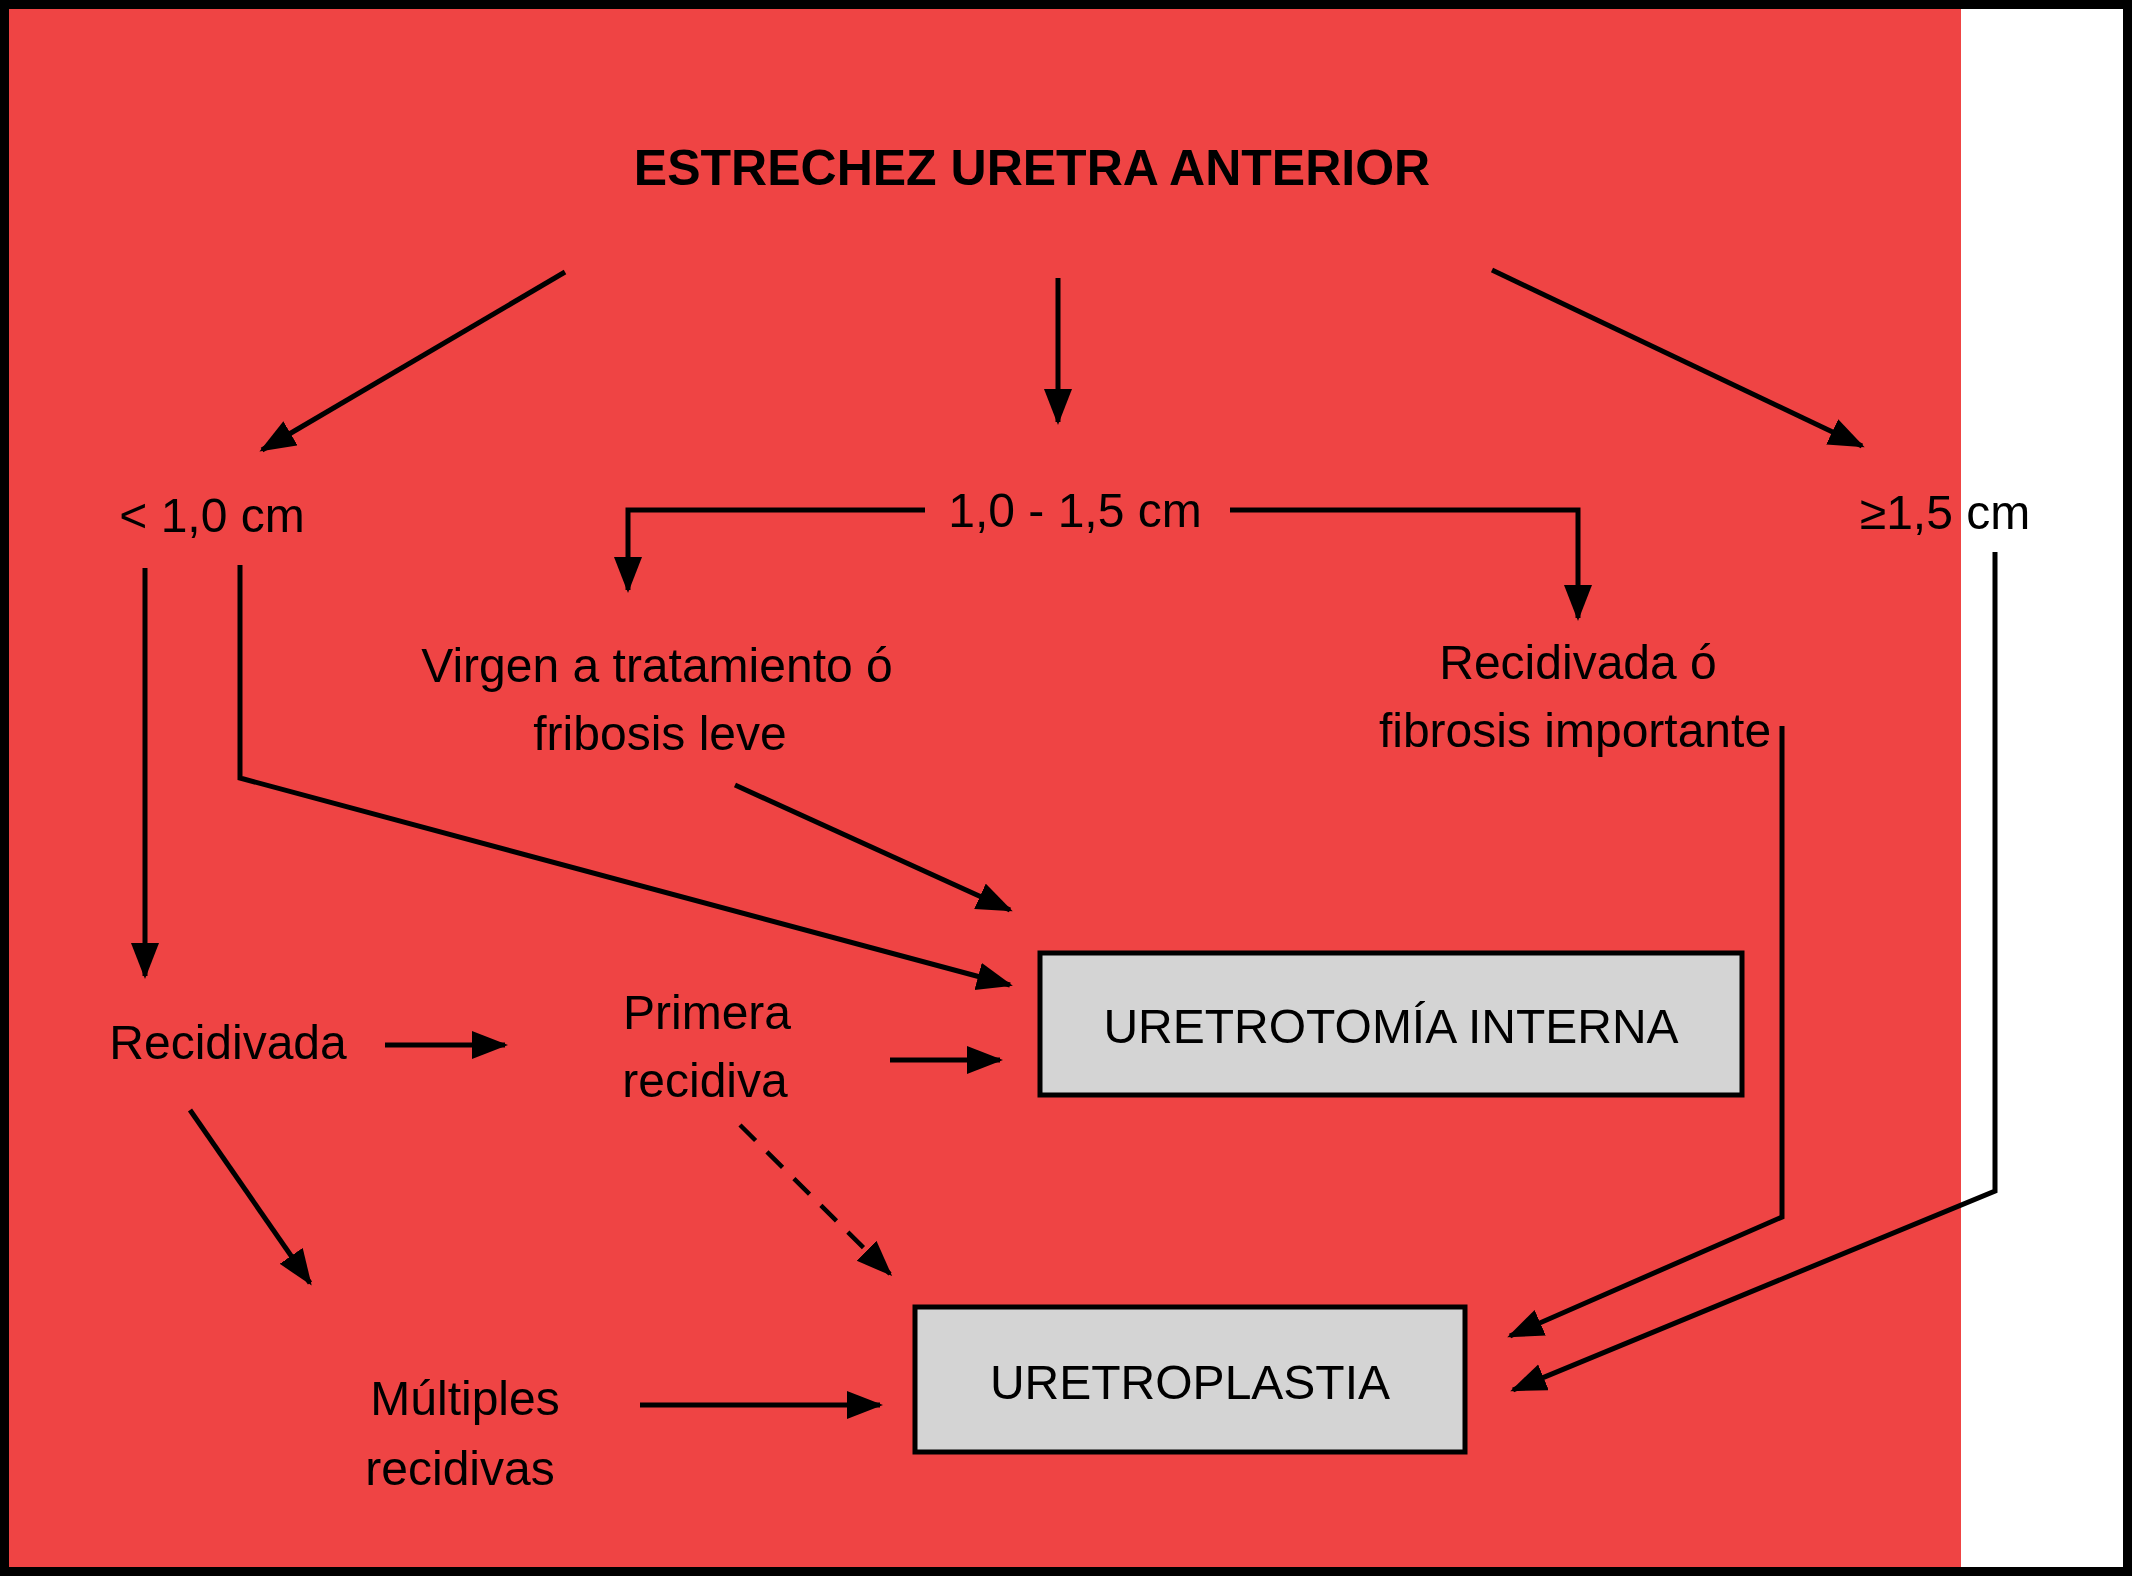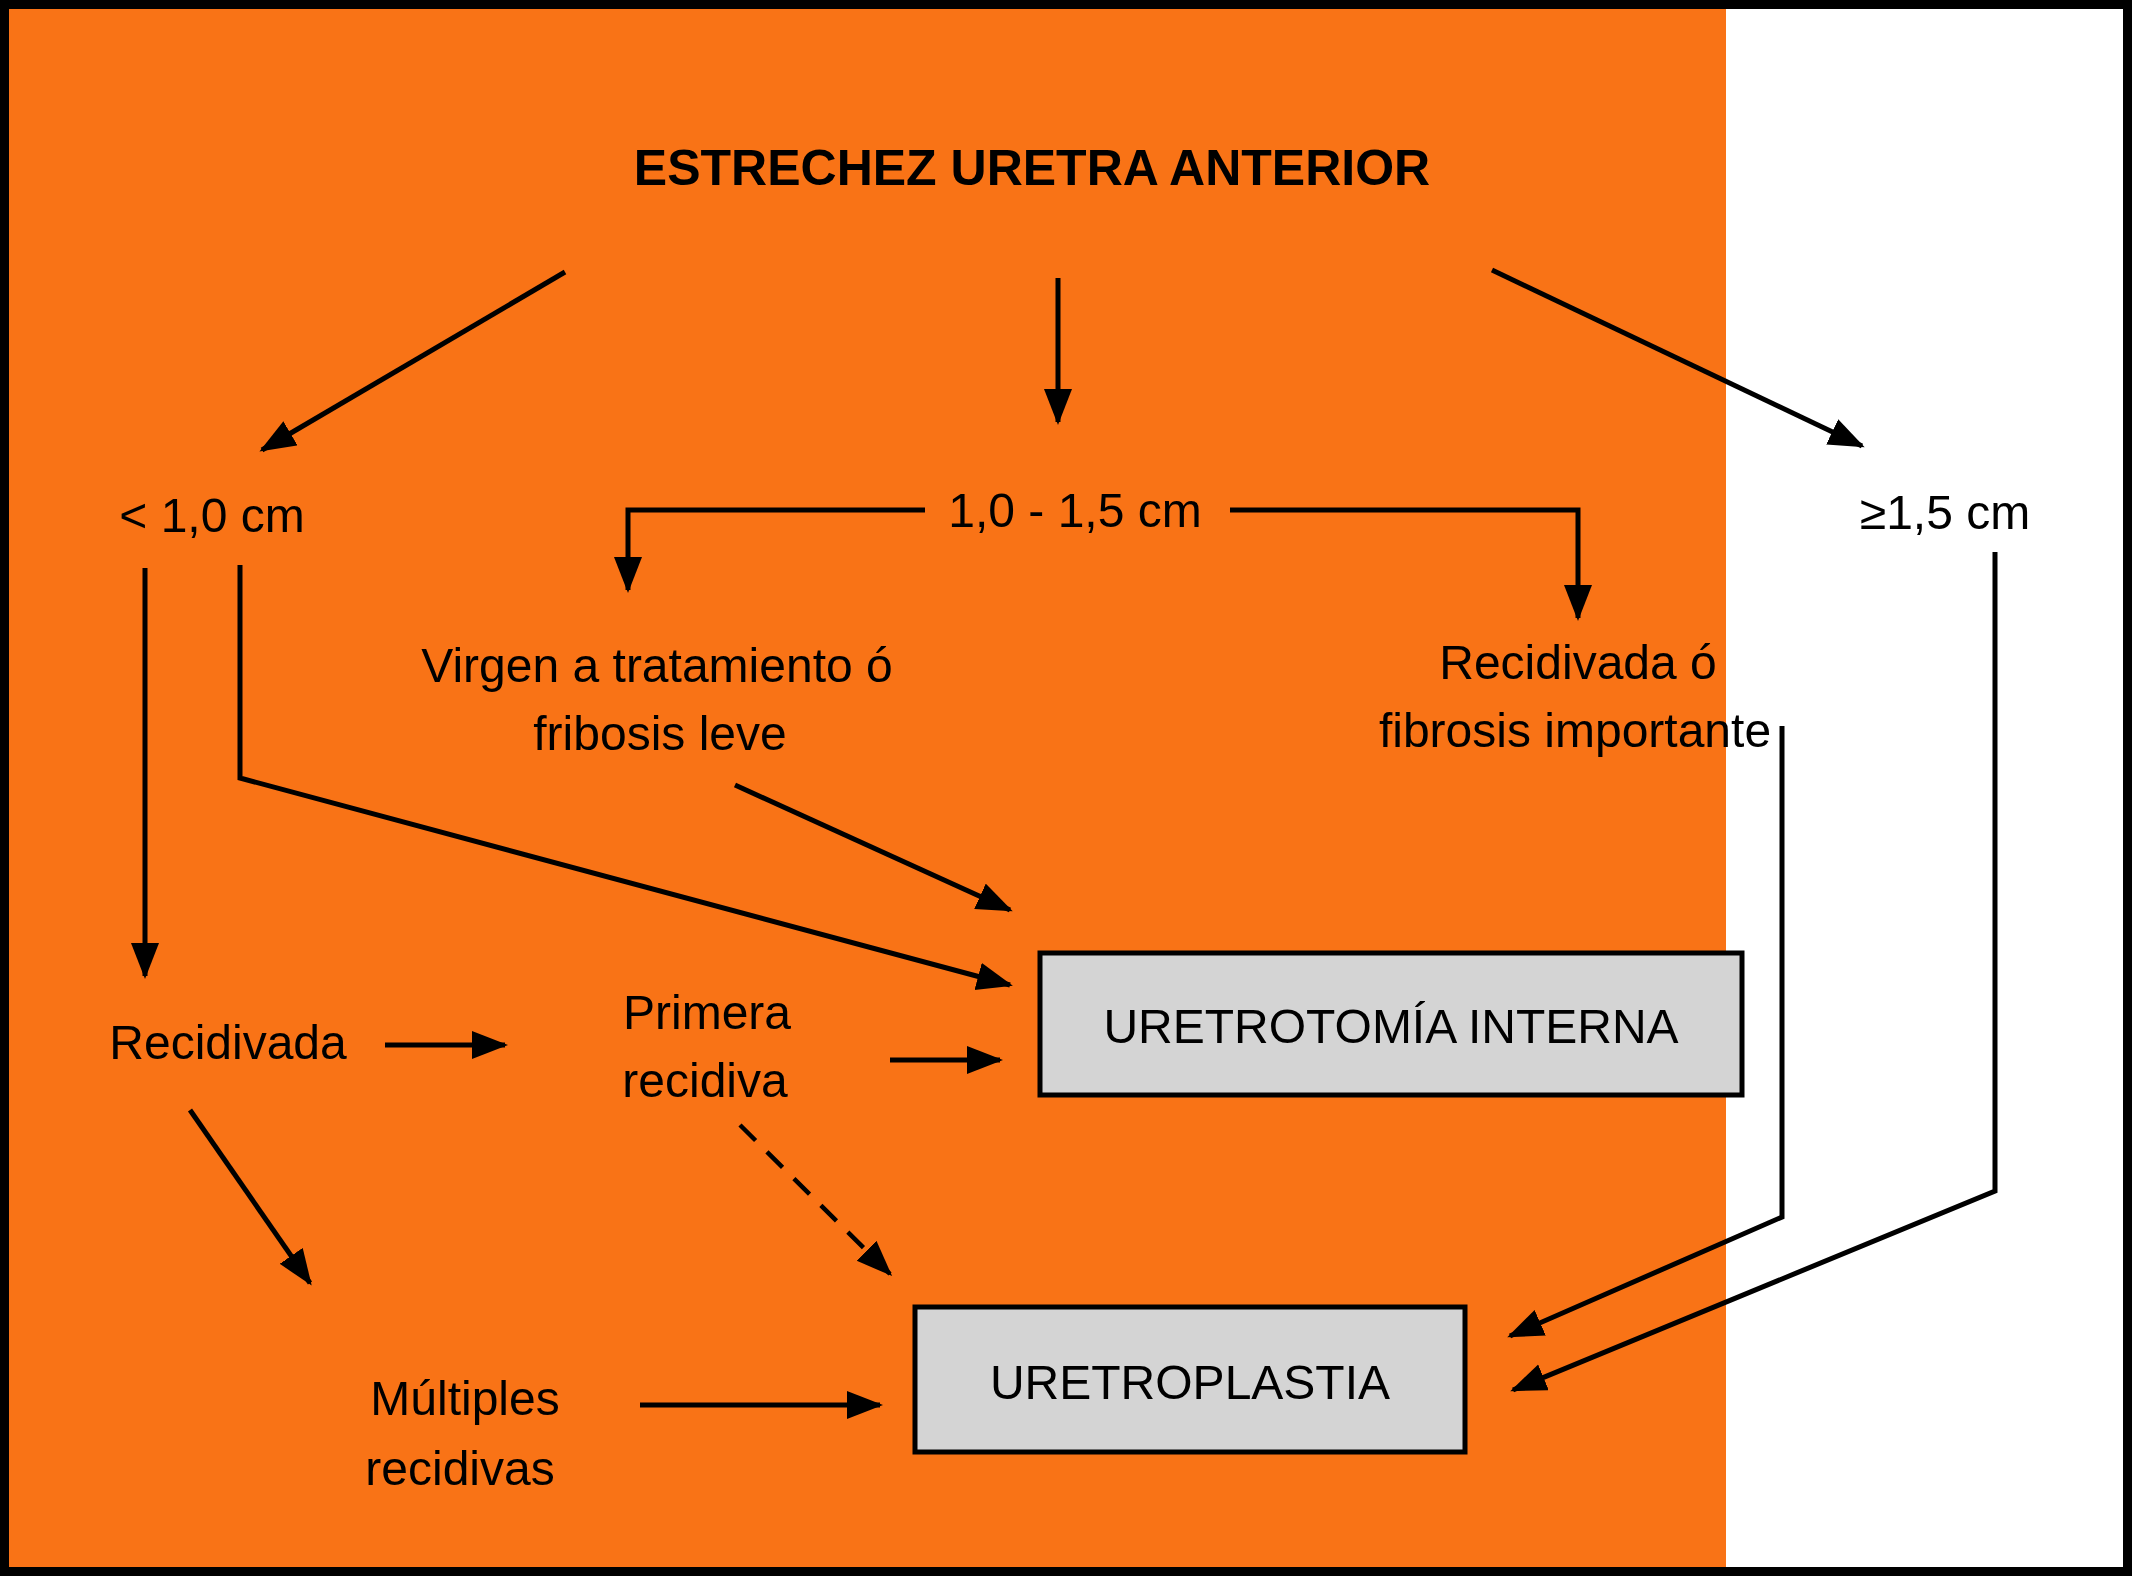--- a/index.html
+++ b/index.html
@@ -3,24 +3,24 @@
 <meta charset="utf-8">
 <style>
   html, body {
     margin: 0;
     padding: 0;
     background: #ffffff;
     font-family: "Liberation Sans", sans-serif;
   }
   .page {
     position: relative;
-    width: 1726px;
+    width: 1961px;
     height: 1576px;
     box-sizing: border-box;
-    background: #f97316;
+    background: #ef4444;
   }
   svg { display: block; }
   .flow-line {
     stroke: #000000;
     stroke-width: 5;
     fill: none;
   }
   .flow-line.dashed {
     stroke-dasharray: 22 16;
     stroke-width: 4.5;

